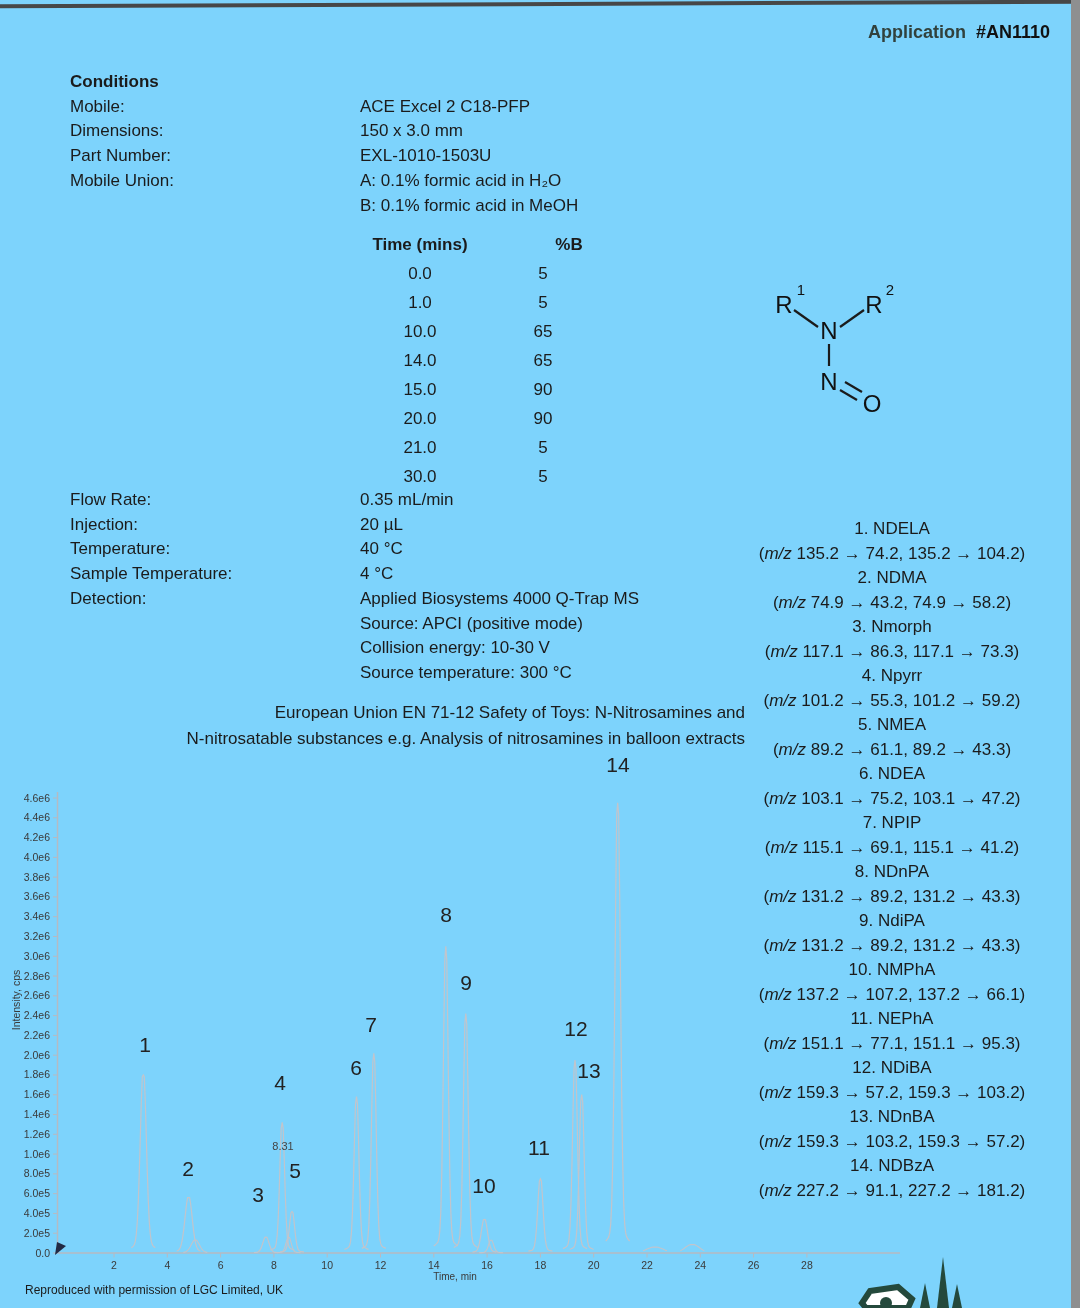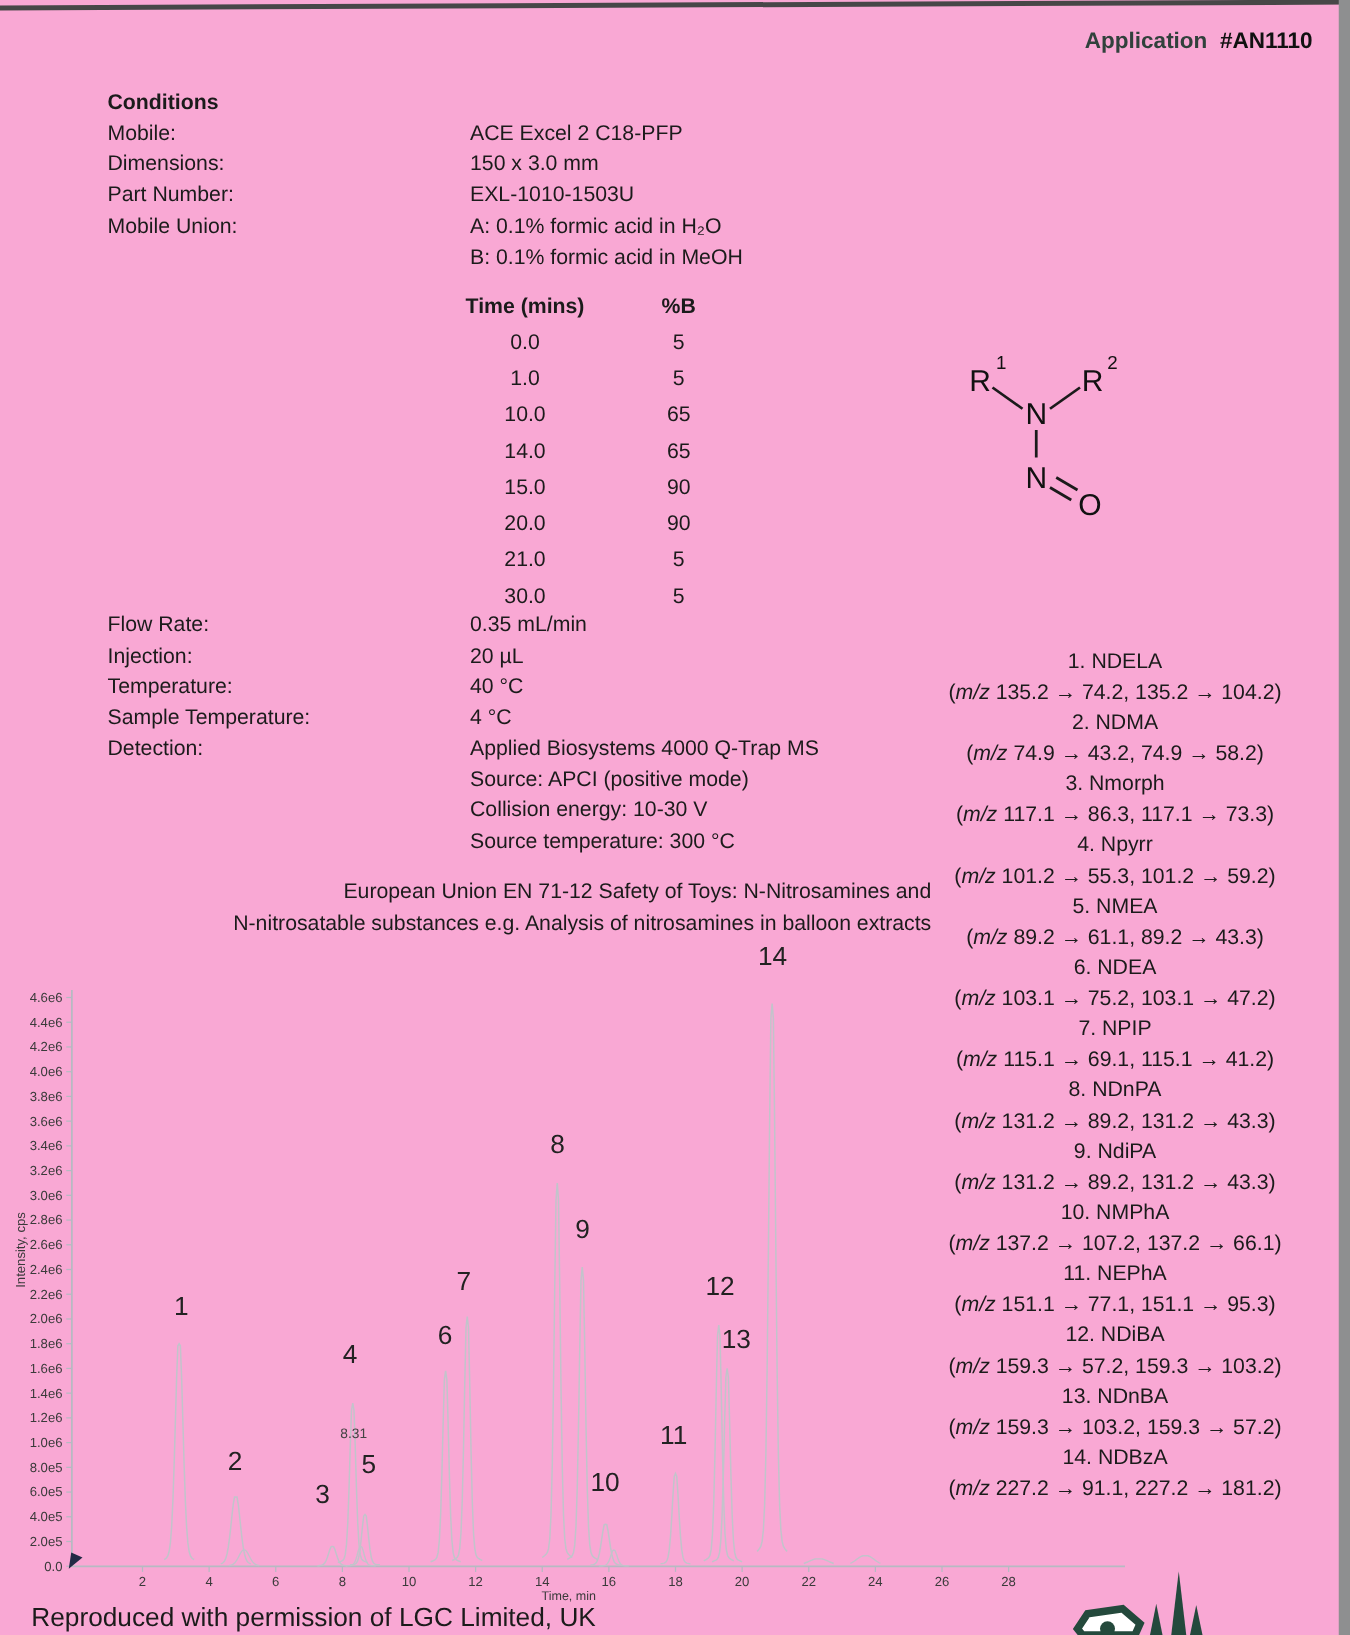--- a/index.html
+++ b/index.html
@@ -1,45 +1,45 @@
 <!DOCTYPE html>
 <html><head>
 <meta charset="utf-8">
 <style>
   html,body{margin:0;padding:0;background:#e8e8e8;}
   #page{
     position:relative;width:1080px;height:1308px;overflow:hidden;
-    background:#f9a8d4;color:#1b1b1b;
+    background:#7dd3fc;color:#1b1b1b;
     font-family:"Liberation Sans","DejaVu Sans",sans-serif;
     font-size:17px;
   }
   .abs{position:absolute;}
   
   #top-border{left:-6px;top:2px;width:1095px;height:4px;background:#474747;transform:rotate(-0.25deg);}
   #right-strip{left:1071px;top:0;width:9px;height:1308px;background:#8e8f90;}
   
   #app-header{top:22px;right:30px;font-size:18px;font-weight:bold;white-space:nowrap;}
   #app-header .app-word{color:#31413c;}
   #app-header .app-num{color:#111;}
   
-  .cond-block{line-height:24.7px;margin-left:16px;}
+  .cond-block{line-height:24.7px;}
   #cond-block-1{left:70px;top:70px;width:650px;}
   #cond-block-2{left:70px;top:488px;width:660px;}
   .cond-title{font-weight:bold;}
   .cond-row{display:flex;}
   .cond-label{width:290px;flex:0 0 290px;}
   
   #gradient-table{left:350px;top:230px;line-height:29px;}
   .grad-row{display:flex;}
   .grad-c1{width:140px;text-align:center;}
   .grad-c2{width:90px;margin-left:8px;text-align:center;}
-  .grad-header{font-weight:bold;}
+  .grad-header{font-weight:bold;gap:26px;}
   
   #chrom-title{left:45px;top:700px;width:700px;line-height:26px;text-align:right;}
-  #footer-text{left:25px;top:1283px;font-size:21px;}
+  #footer-text{left:25px;top:1283px;font-size:12px;}
   
   #compound-list{left:722px;top:517px;width:340px;text-align:center;line-height:24.5px;}
   .mz-line i{font-style:italic;}
   
   svg.overlay{position:absolute;left:0;top:0;}
 </style>
 </head>
 <body>
 
 <div id="page">

